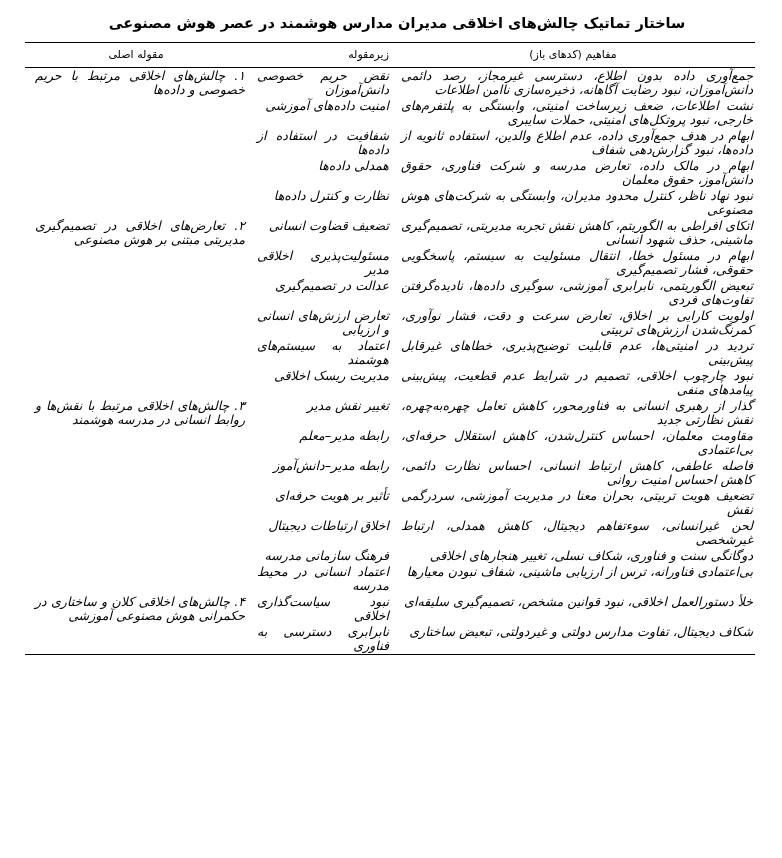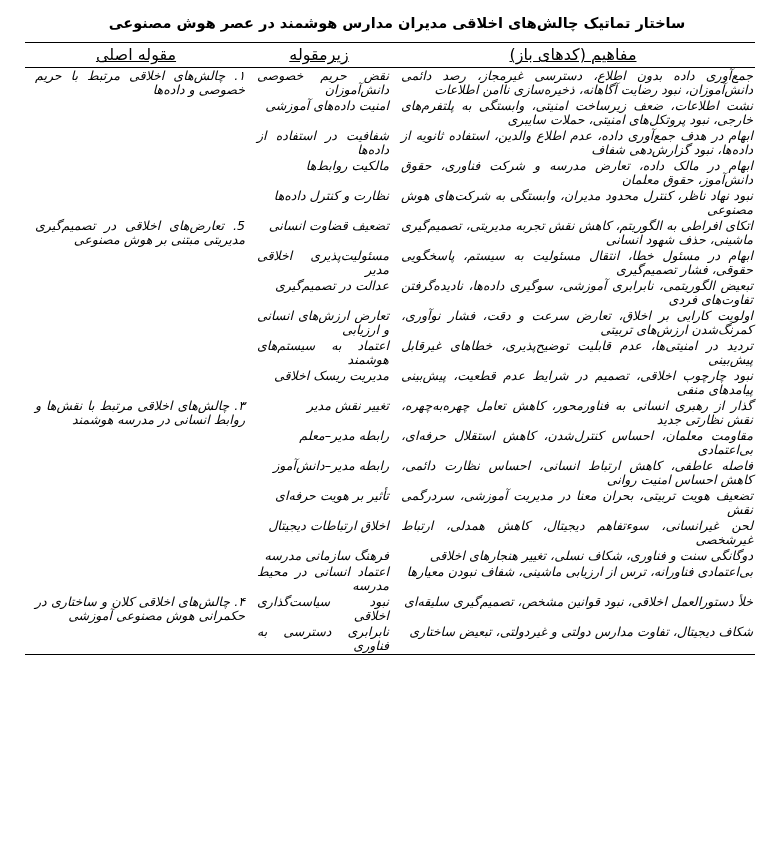--- a/index.html
+++ b/index.html
@@ -33,28 +33,27 @@
     direction: rtl;
     border-top: 1.6px solid #000;
     border-bottom: 1.6px solid #000;
     font-size: 12.6px;
   }
   table.themes thead tr {
     border-bottom: 1px solid #000;
   }
   table.themes th {
     font-weight: normal;
-    font-size: 16px;
+    font-size: 11px;
     padding: 2px 2px 3px 2px;
     line-height: 19px;
     vertical-align: middle;
-    text-decoration: underline;
   }
   th.h-concepts { text-align: center; width: 360px; }
-  th.h-subcat   { text-align: center; width: 140px; }
+  th.h-subcat   { text-align: right; width: 140px; }
   th.h-maincat  { text-align: center; width: 218px; }
   table.themes td {
     vertical-align: top;
     line-height: 14px;
     padding: 1px 2px 1px 10px;
     text-align: justify;
     font-style: italic;
   }
   td.concepts { width: 360px; }
   td.subcat   { width: 140px; margin-top: 34px; }
@@ -83,30 +82,30 @@
         <tr>
           <td class="concepts">نشت اطلاعات، ضعف زیرساخت امنیتی، وابستگی به پلتفرم‌های خارجی، نبود پروتکل‌های امنیتی، حملات سایبری</td>
           <td class="subcat">امنیت داده‌های آموزشی</td>
         </tr>
         <tr>
           <td class="concepts">ابهام در هدف جمع‌آوری داده، عدم اطلاع والدین، استفاده ثانویه از داده‌ها، نبود گزارش‌دهی شفاف</td>
           <td class="subcat">شفافیت در استفاده از داده‌ها</td>
         </tr>
         <tr>
           <td class="concepts">ابهام در مالک داده، تعارض مدرسه و شرکت فناوری، حقوق دانش‌آموز، حقوق معلمان</td>
-          <td class="subcat">مالکیت روابط‌ها</td>
+          <td class="subcat">همدلی داده‌ها</td>
         </tr>
         <tr>
           <td class="concepts">نبود نهاد ناظر، کنترل محدود مدیران، وابستگی به شرکت‌های هوش مصنوعی</td>
           <td class="subcat">نظارت و کنترل داده‌ها</td>
         </tr>
         <tr>
           <td class="concepts">اتکای افراطی به الگوریتم، کاهش نقش تجربه مدیریتی، تصمیم‌گیری ماشینی، حذف شهود انسانی</td>
           <td class="subcat">تضعیف قضاوت انسانی</td>
-          <td class="maincat" rowspan="6">5. تعارض‌های اخلاقی در تصمیم‌گیری مدیریتی مبتنی بر هوش مصنوعی</td>
+          <td class="maincat" rowspan="6">۲. تعارض‌های اخلاقی در تصمیم‌گیری مدیریتی مبتنی بر هوش مصنوعی</td>
         </tr>
         <tr>
           <td class="concepts">ابهام در مسئول خطا، انتقال مسئولیت به سیستم، پاسخگویی حقوقی، فشار تصمیم‌گیری</td>
           <td class="subcat">مسئولیت‌پذیری اخلاقی مدیر</td>
         </tr>
         <tr>
           <td class="concepts">تبعیض الگوریتمی، نابرابری آموزشی، سوگیری داده‌ها، نادیده‌گرفتن تفاوت‌های فردی</td>
           <td class="subcat">عدالت در تصمیم‌گیری</td>
         </tr>
         <tr>

